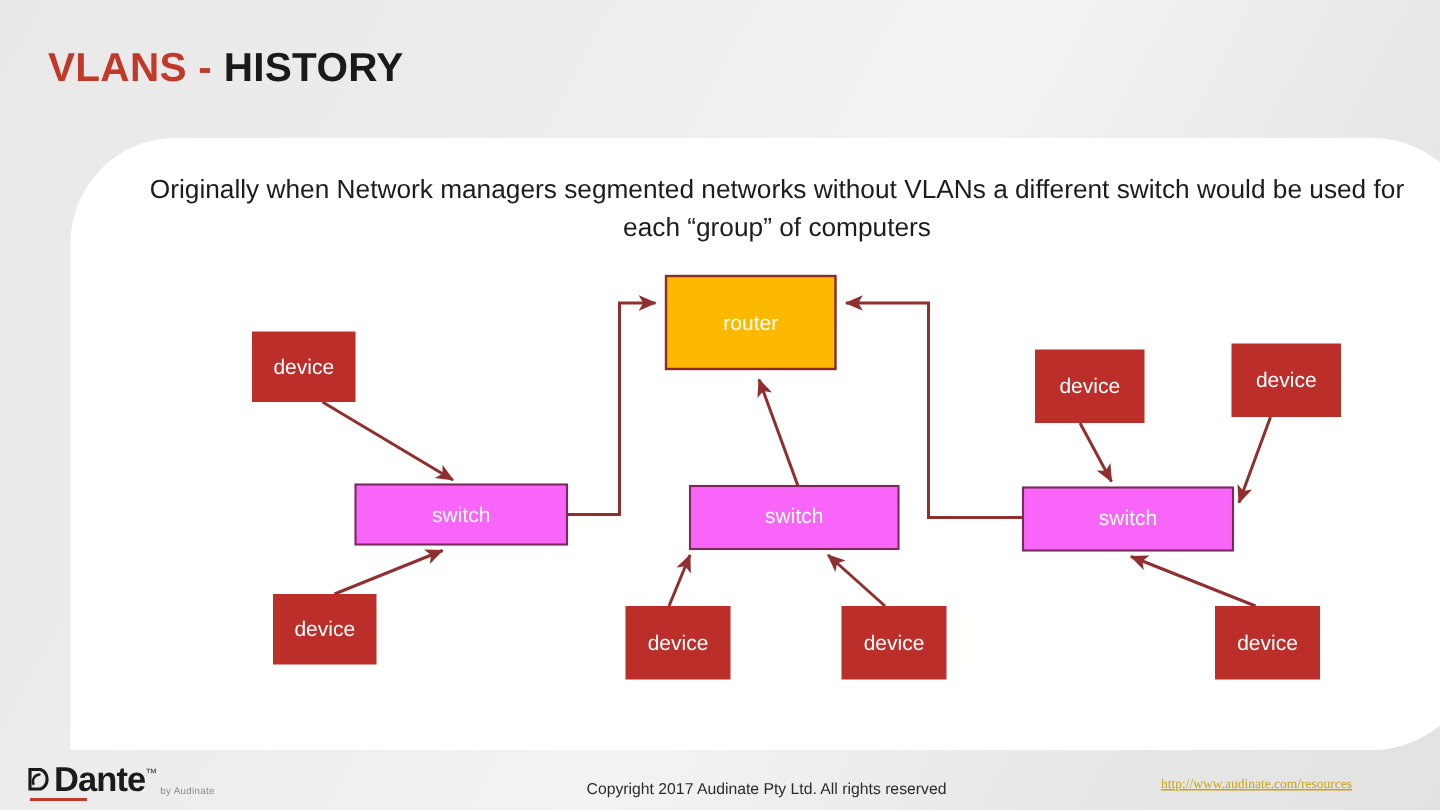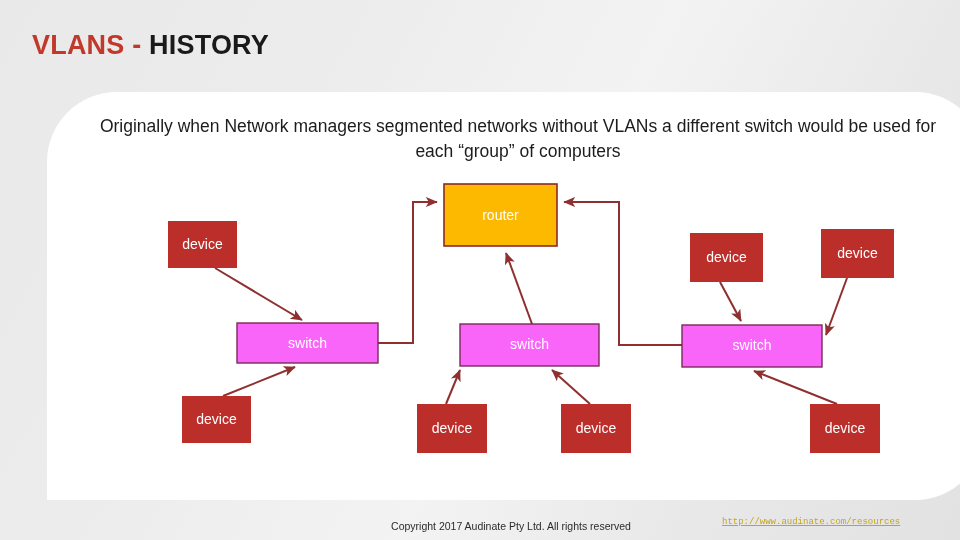--- a/index.html
+++ b/index.html
@@ -134,26 +134,26 @@
     top: 520px;
     width: 960px;
     text-align: center;
     font-size: 10.5px;
     color: #2b2b2b;
     font-family: "Liberation Sans", sans-serif;
     margin-left: 31px;
   }
   .footer-link {
     position: absolute;
-    left: 722px;
+    left: 774px;
     top: 517px;
     font-size: 9px;
     color: #c8a415;
     text-decoration: underline;
-    font-family: Liberation Mono, monospace;
+    font-family: Liberation Serif, serif;
     white-space: nowrap;
   }
   .footer-page {
     position: absolute;
     left: 926px;
     top: 518px;
     font-size: 10px;
     color: #3a3a3a;
     font-family: Liberation Sans, sans-serif;
     margin-left: 47px;
@@ -256,18 +256,32 @@
 
         <g>
           <rect x="763" y="312" width="70" height="49" fill="#bb2e2a"></rect>
           <text class="node-label" x="798" y="337.5">device</text>
         </g>
 
       </g>
     </svg>
   </div>
 
+  <div class="footer-logo">
+    <div class="logo-wrap">
+      <span class="logo-mark">
+        <svg width="17" height="17" viewBox="0 0 17 17">
+          <path d="M2 15 L2 2 L9 2 A7 7 0 0 1 9 15 Z" fill="none" stroke="#1b1b1b" stroke-width="2.1"></path>
+          <path d="M4.5 12.2 A4.6 4.6 0 0 1 9 5.4" fill="none" stroke="#1b1b1b" stroke-width="1.6"></path>
+        </svg>
+      </span>
+      <span class="logo-word">Dante</span>
+      <span class="logo-tm">™</span>
+      <span class="logo-sub">by Audinate</span>
+      <span class="logo-underline"></span>
+    </div>
+  </div>
 
   <div class="footer-copy">Copyright 2017 Audinate Pty Ltd. All rights reserved</div>
   <a class="footer-link" href="#">http://www.audinate.com/resources</a>
   <div class="footer-page">58</div>
 
 </div>
 
 </body></html>

